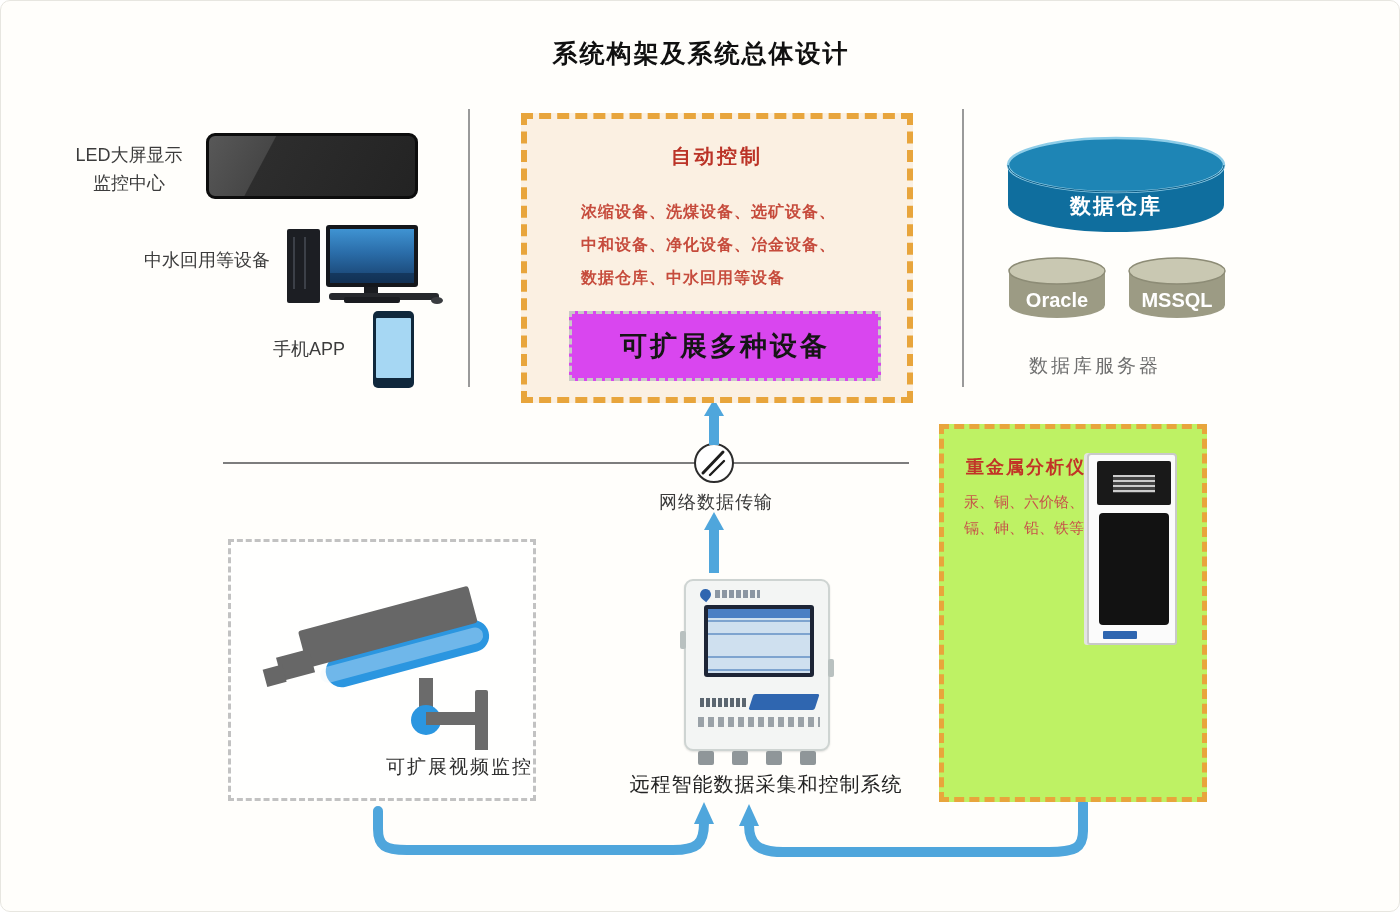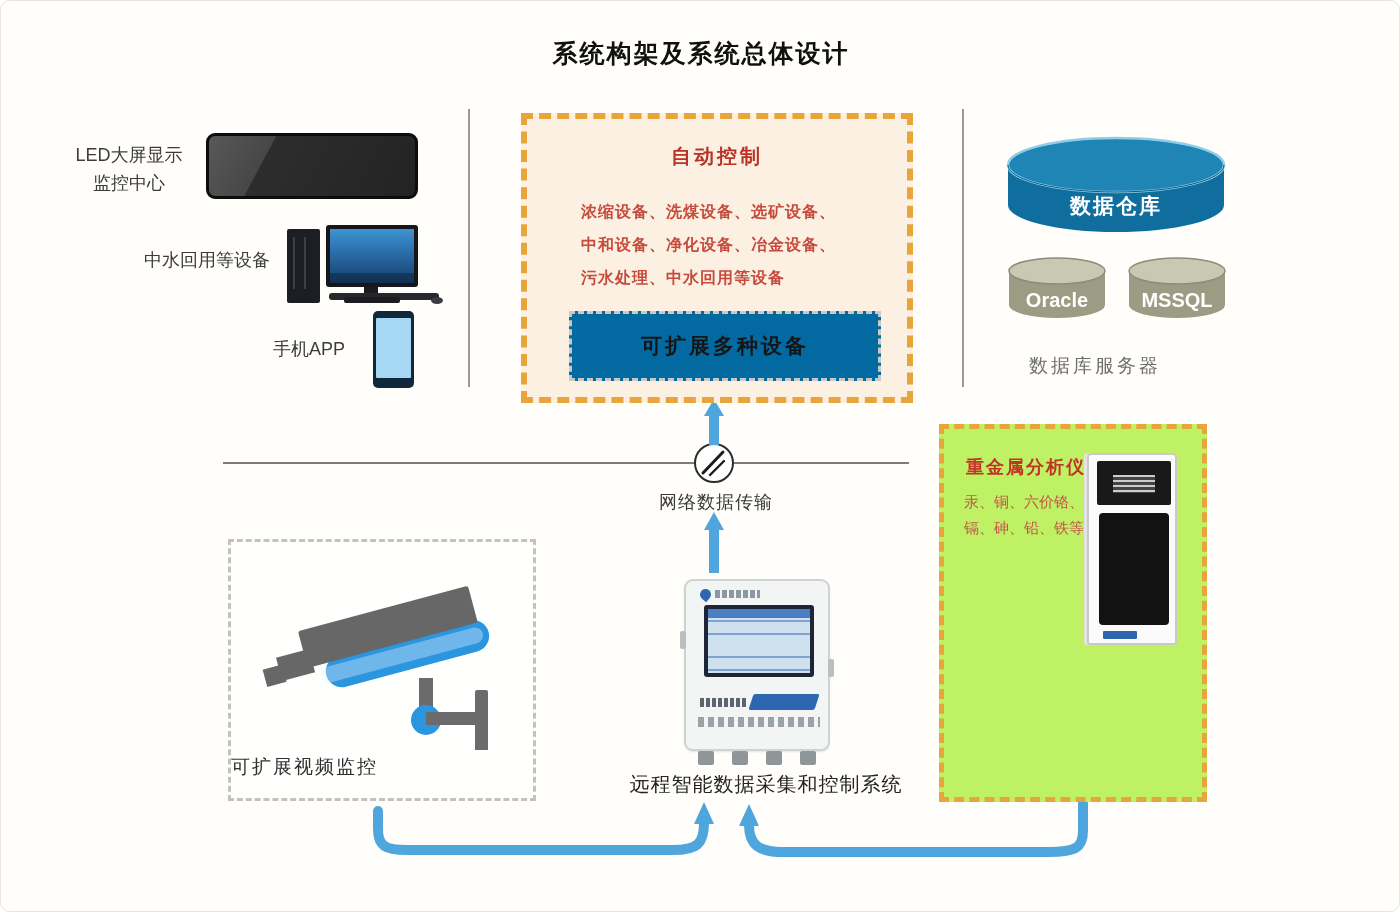--- a/index.html
+++ b/index.html
@@ -46,36 +46,36 @@
     border-radius:5px; padding:7px 3px 10px 3px; }
   .phone .screen { width:100%; height:100%; background:#a6d7f3; border-radius:1px; }
 
   
   .ac-box { left:520px; top:112px; width:392px; height:290px;
     border:6px dashed #e8a53c; background:#fbf0e2; border-radius:0; }
   .ac-heading { left:0; right:0; top:24px; text-align:center;
     font-size:20px; font-weight:bold; color:#bb3327; letter-spacing:3px; }
   .ac-lines { left:54px; top:76px; width:300px; font-size:16px; font-weight:bold;
     color:#c64b3c; line-height:33px; letter-spacing:1px; }
-  .ac-expand { left:42px; top:192px; width:312px; height:70px; background:#0369a1;
+  .ac-expand { left:42px; top:192px; width:312px; height:70px; background:#d946ef;
     border:3px dashed #c9c9c6; display:flex; align-items:center; justify-content:center;
-    font-size:21px; font-weight:bold; color:#151515; letter-spacing:3px; }
+    font-size:27px; font-weight:bold; color:#151515; letter-spacing:3px; }
 
   
   .net-label { left:640px; top:489px; width:150px; text-align:center;
     font-size:18px; color:#3a3a3a; letter-spacing:1px; }
 
   
   .db-server-label { left:1028px; top:352px; width:160px; font-size:19px;
     color:#6f6f6f; letter-spacing:3px; }
 
   
   .video-box { left:227px; top:538px; width:308px; height:262px;
     border:3px dashed #c2c2c2; background:#fffffe; }
-  .video-label { left:0; right:0; bottom:18px; text-align:left;
+  .video-label { left:0; right:0; bottom:18px; text-align:right;
     font-size:19px; color:#2e2e2e; letter-spacing:2px; }
 
   
   .collector { left:683px; top:578px; width:146px; height:172px;
     background:#f3f5f4; border:2px solid #ced4d2; border-radius:9px;
     box-shadow: 0 1px 2px rgba(0,0,0,.12); }
   .col-logo { left:14px; top:8px; width:60px; height:10px; display:flex; gap:4px; align-items:center; }
   .col-logo .swoosh { width:11px; height:11px; border-radius:50% 50% 0 50%;
     background:#2f66b0; transform:rotate(40deg); }
   .col-logo .bars { flex:1; height:8px;
@@ -185,21 +185,21 @@
   <div class="abs label app-label">手机APP</div>
   <div class="abs phone">
       <div class="screen"></div>
     </div>
 
   <div class="abs ac-box">
     <div class="abs ac-heading">自动控制</div>
     <div class="abs ac-lines">
       <div>浓缩设备、洗煤设备、选矿设备、</div>
       <div>中和设备、净化设备、冶金设备、</div>
-      <div>污水处理、中水回用等设备</div>
+      <div>数据仓库、中水回用等设备</div>
     </div>
     <div class="abs ac-expand">可扩展多种设备</div>
   </div>
 
   <svg class="abs" style="left:995px; top:128px;" width="240" height="262" viewBox="0 0 240 262">
 
     <g>
       <path d="M12,36 L12,76 A108,27 0 0 0 228,76 L228,36 Z" fill="#0F6E9E"></path>
       <ellipse cx="120" cy="36" rx="108" ry="27" fill="#1E85B5" stroke="#8ECDE8" stroke-width="2.5"></ellipse>
       <path d="M12,36 A108,27 0 0 0 228,36" fill="none" stroke="#0c5c85" stroke-width="1"></path>

